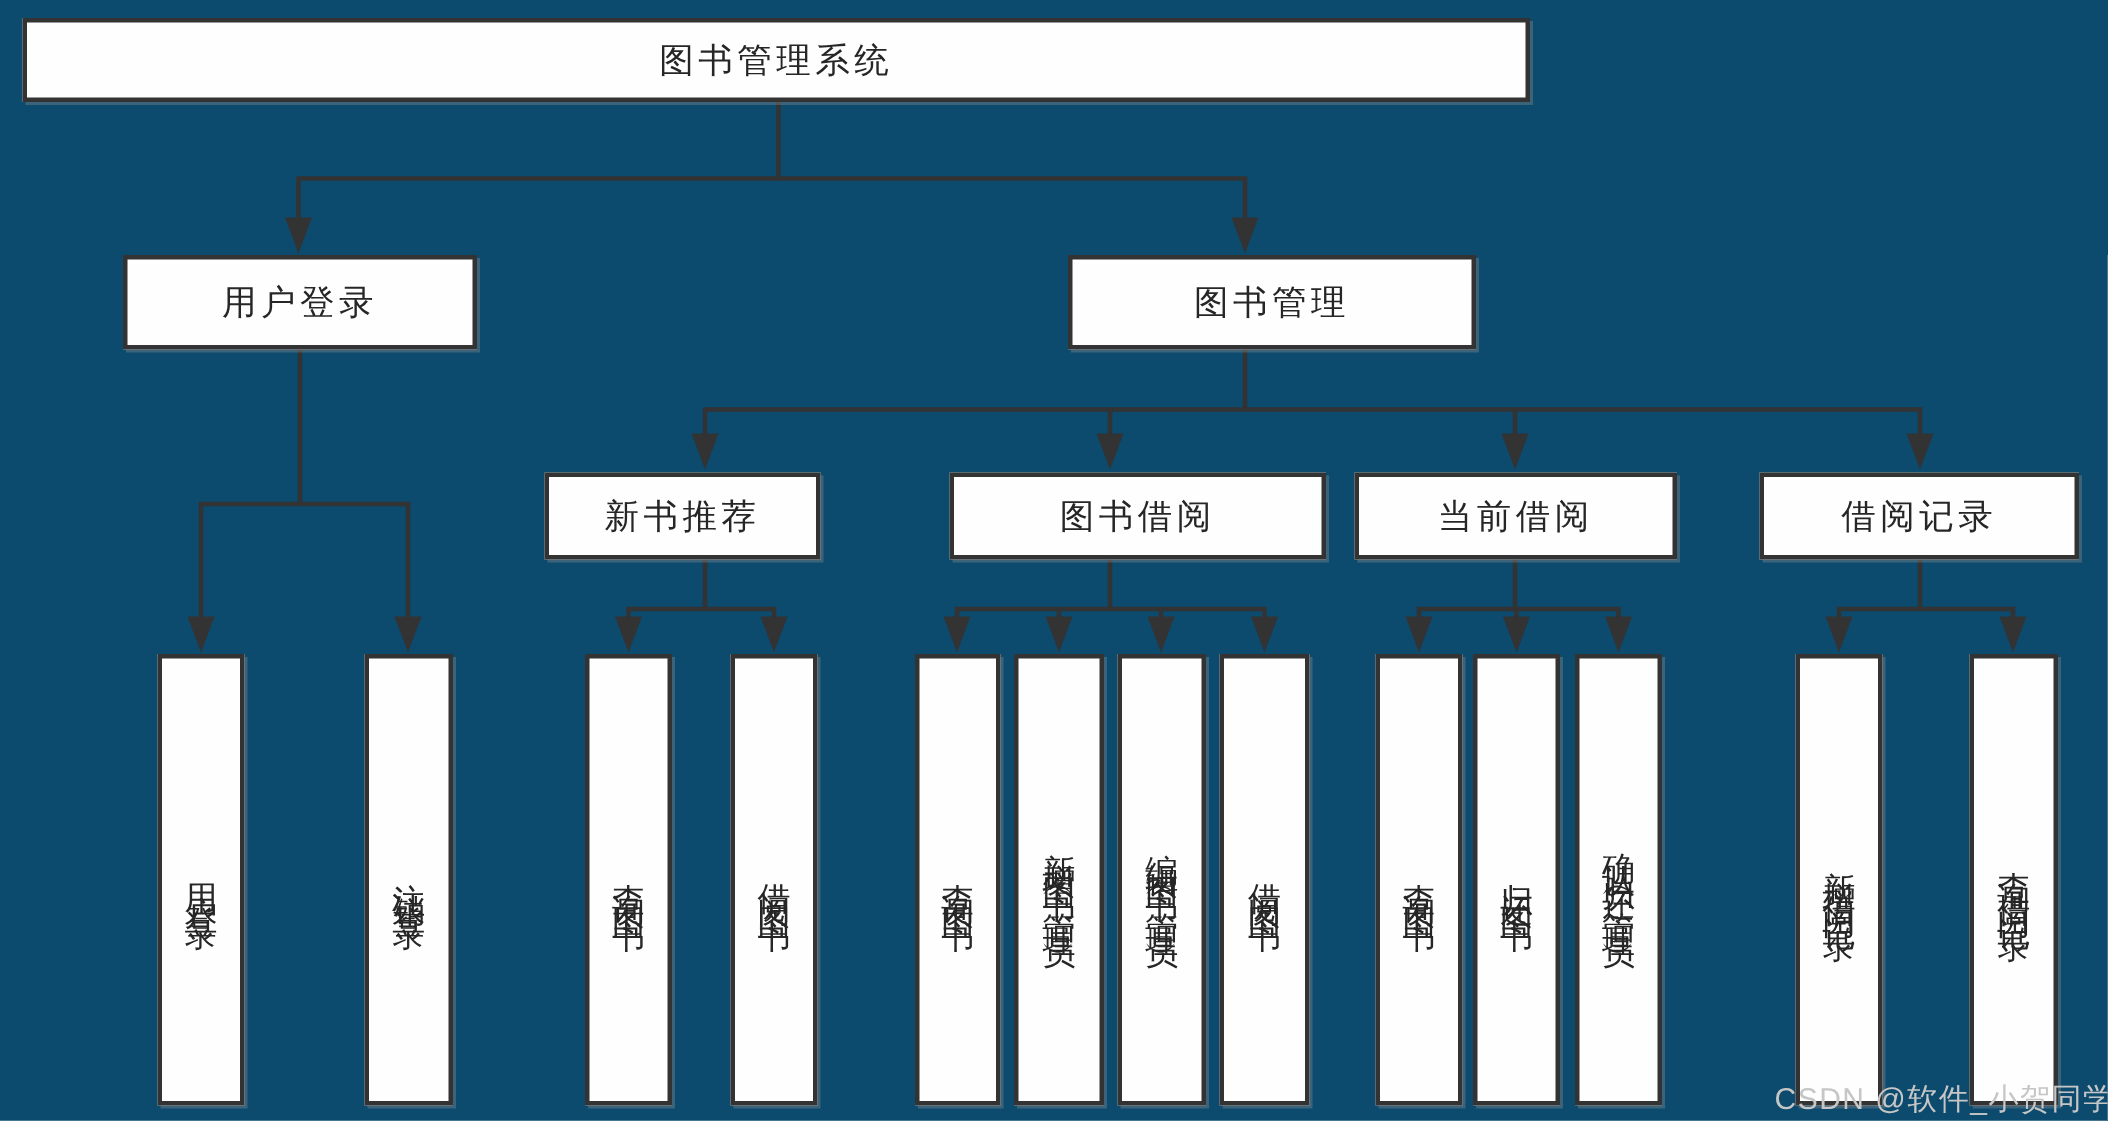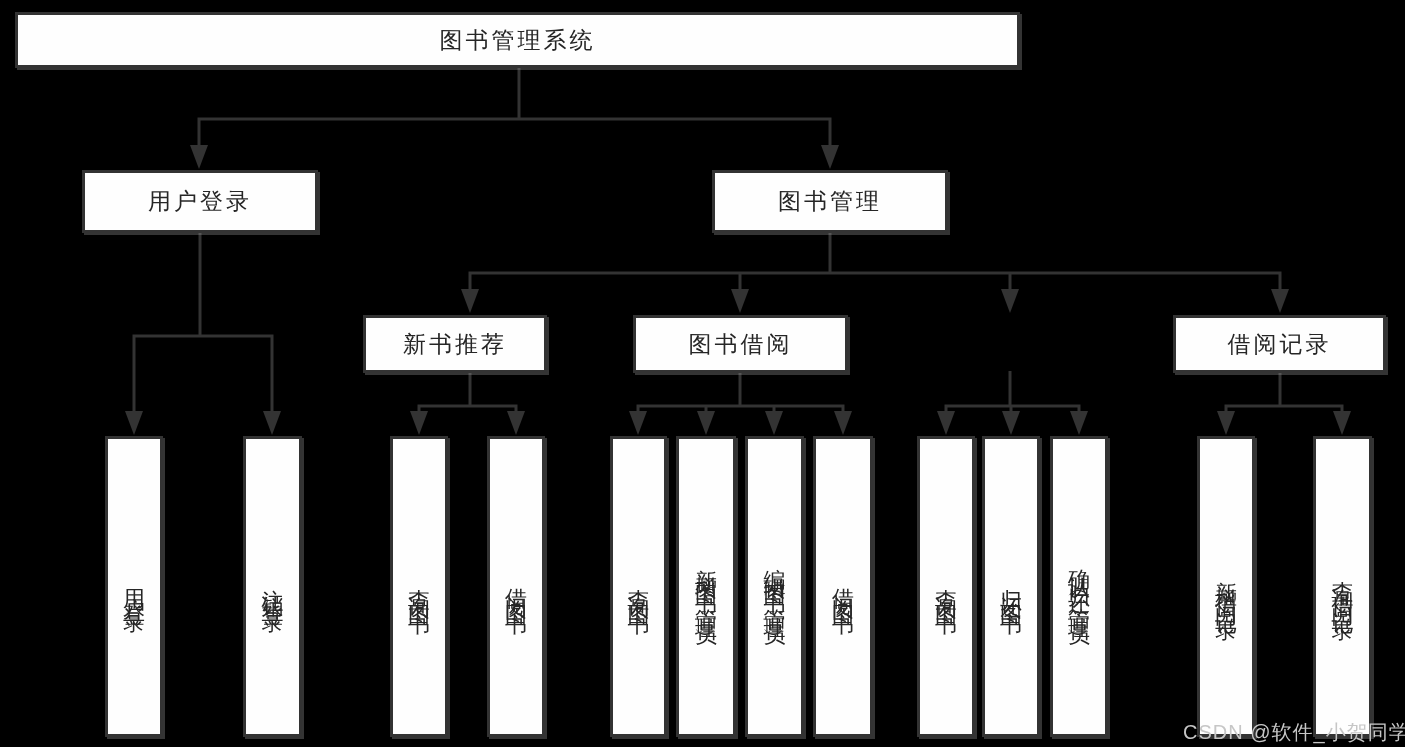--- a/index.html
+++ b/index.html
@@ -1,18 +1,18 @@
 <!DOCTYPE html>
 <html><head>
 <meta charset="utf-8">
 <style>
   html,body { margin:0; padding:0; }
   body { font-family:"Liberation Sans", sans-serif; background:#ffffff; }
   #canvas {
-    position:relative; width:1405px; height:747px; background:#000000; overflow:hidden;
+    position:relative; width:1405px; height:747px; background:#0c4a6e; overflow:hidden;
   }
   #wires { position:absolute; left:0; top:0; width:1405px; height:747px; }
   .node {
     position:absolute; box-sizing:border-box; background:#fefefe;
     border:3px solid #333333; display:flex; align-items:center; justify-content:center;
     box-shadow:2px 2px 0 rgba(150,150,150,0.35);
   }
   .node.h .lbl {
     font-size:23px; letter-spacing:3px; color:#262626; white-space:nowrap;
   }
@@ -80,29 +80,32 @@
     </g>
   </svg>
 
   <div class="node h" style="left:15px;top:12px;width:1005px;height:56px">
     <span class="lbl">图书管理系统</span>
   </div>
 
   <div class="node h" style="left:82px;top:170px;width:236px;height:63px">
     <span class="lbl">用户登录</span>
   </div>
-  <div class="node h" style="left:712px;top:170px;width:236px;height:63px">
+  <div class="node h" style="left:712px;top:170px;width:272px;height:63px">
     <span class="lbl">图书管理</span>
   </div>
 
   <div class="node h" style="left:363px;top:315px;width:184px;height:58px">
     <span class="lbl">新书推荐</span>
   </div>
-  <div class="node h" style="left:633px;top:315px;width:215px;height:58px">
+  <div class="node h" style="left:633px;top:315px;width:251px;height:58px">
     <span class="lbl">图书借阅</span>
+  </div>
+  <div class="node h" style="left:903px;top:315px;width:215px;height:58px">
+    <span class="lbl">当前借阅</span>
   </div>
   <div class="node h" style="left:1173px;top:315px;width:213px;height:58px">
     <span class="lbl">借阅记录</span>
   </div>
 
   <div class="node v" style="left:105px;top:436px;width:58px;height:301px">
     <span class="lbl">用户登录</span>
   </div>
   <div class="node v" style="left:243px;top:436px;width:59px;height:301px">
     <span class="lbl">注销登录</span>

